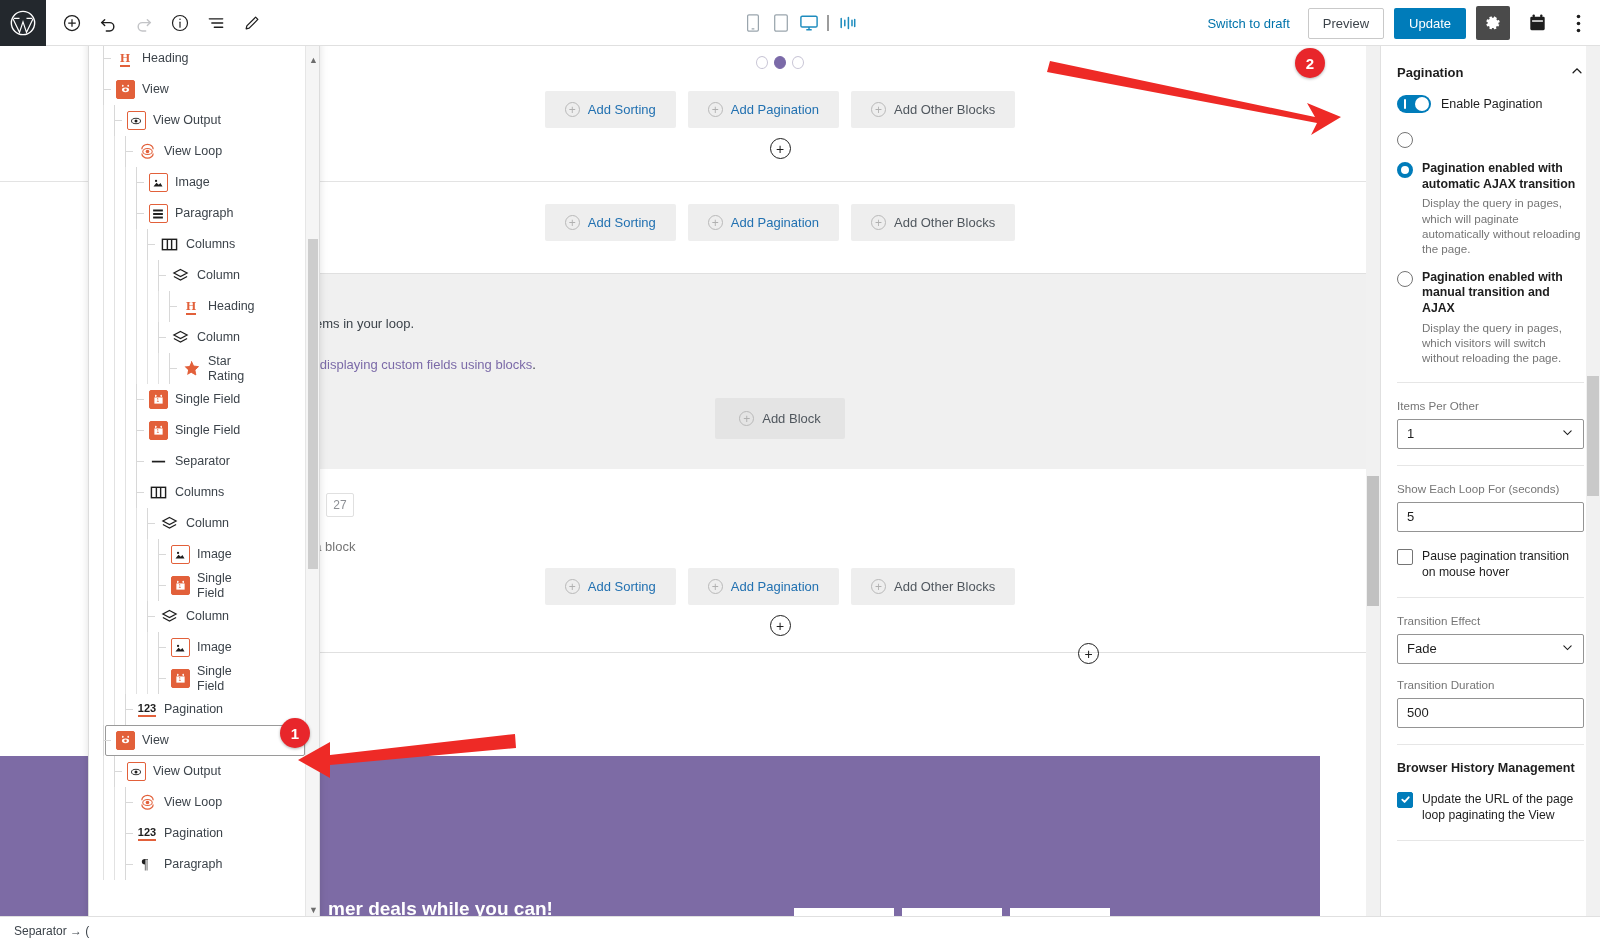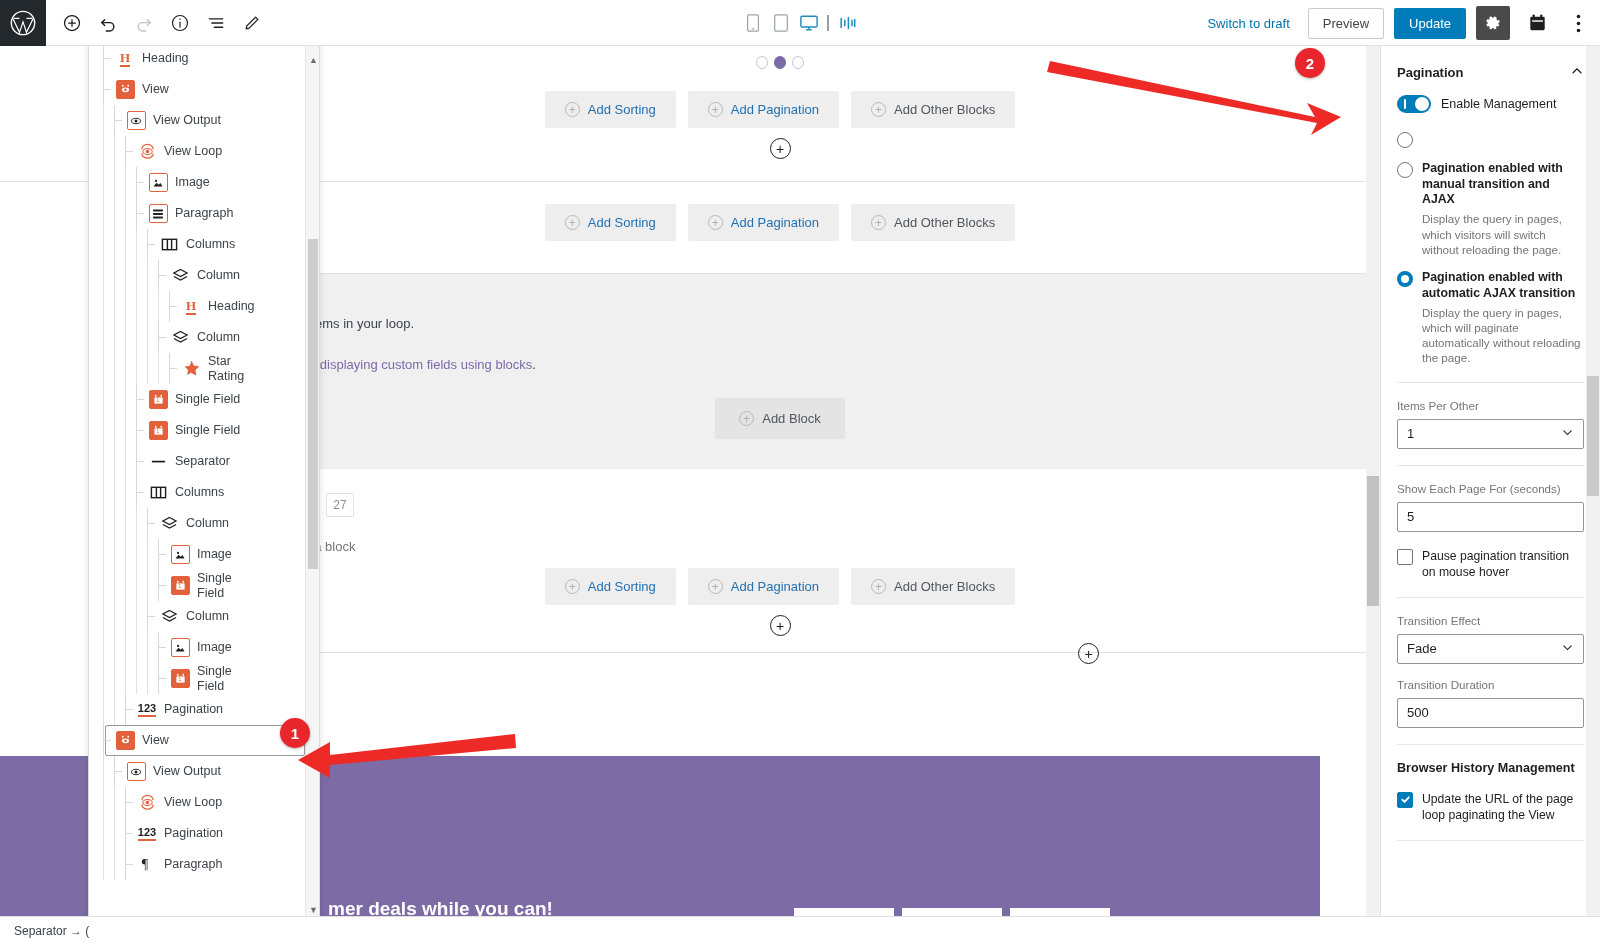--- a/index.html
+++ b/index.html
@@ -859,61 +859,61 @@
           <svg width="14" height="14" viewBox="0 0 16 16" fill="none" stroke="#1e1e1e" stroke-width="1.5" stroke-linecap="round">
             <path d="M3.5 10 L8 5.5 L12.5 10"></path>
           </svg>
         </span>
       </div>
 
       <div class="toggle-row">
         <div class="toggle">
           <div class="knob"></div>
         </div>
-        <span class="toggle-label">Enable Management</span>
+        <span class="toggle-label">Enable Pagination</span>
       </div>
 
       <div class="radio-item">
         <div class="radio"></div>
+      </div>
+
+      <div class="radio-item">
+        <div class="radio on"></div>
+        <div class="radio-texts">
+          <div class="radio-title">Pagination enabled with automatic AJAX transition</div>
+          <div class="radio-desc">Display the query in pages, which will paginate automatically without reloading the page.</div>
+        </div>
       </div>
 
       <div class="radio-item">
         <div class="radio"></div>
         <div class="radio-texts">
           <div class="radio-title">Pagination enabled with manual transition and AJAX</div>
           <div class="radio-desc">Display the query in pages, which visitors will switch without reloading the page.</div>
-        </div>
-      </div>
-
-      <div class="radio-item">
-        <div class="radio on"></div>
-        <div class="radio-texts">
-          <div class="radio-title">Pagination enabled with automatic AJAX transition</div>
-          <div class="radio-desc">Display the query in pages, which will paginate automatically without reloading the page.</div>
         </div>
       </div>
 
       <div class="divider"></div>
 
       <div>
         <div class="field-label">Items Per Other</div>
         <div class="select-box">
           <span>1</span>
           <span>
             <svg width="13" height="13" viewBox="0 0 16 16" fill="none" stroke="#1e1e1e" stroke-width="1.4" stroke-linecap="round">
                 <path d="M3.5 6 L8 10.5 L12.5 6"></path>
               </svg>
           </span>
         </div>
       </div>
 
       <div class="divider"></div>
 
       <div>
-        <div class="field-label">Show Each Page For (seconds)</div>
+        <div class="field-label">Show Each Loop For (seconds)</div>
         <div class="text-box">
           <span>5</span>
         </div>
       </div>
 
       <div class="cb-row">
         <div class="cbox"></div>
         <div class="cb-label">Pause pagination transition on mouse hover</div>
       </div>
 

